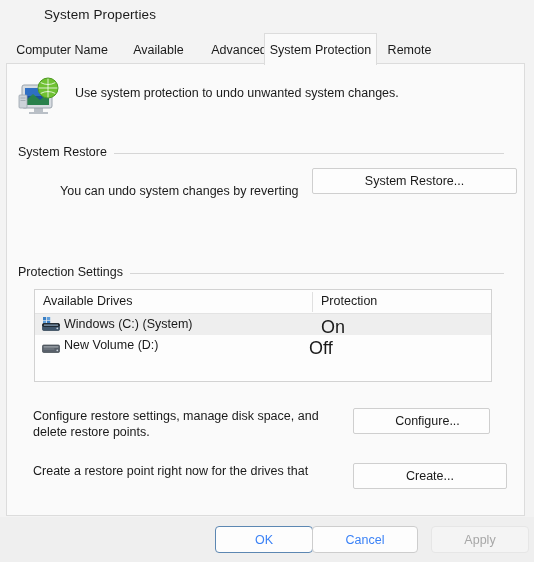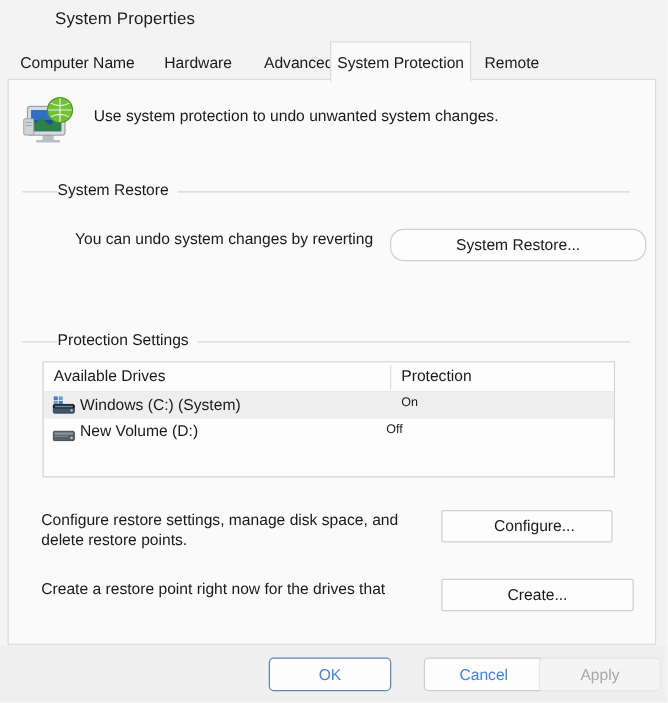--- a/index.html
+++ b/index.html
@@ -100,21 +100,20 @@
 
   
   .group-label {
     position: absolute;
     font-size: 12.5px;
     color: #1a1a1a;
     background: #fafafa;
     padding-right: 7px;
     white-space: nowrap;
     z-index: 2;
-    margin-left: 28px;
   }
   .group-rule {
     position: absolute;
     height: 1px;
     background: #d6d6d6;
     z-index: 1;
   }
 
   .body-text {
     position: absolute;
@@ -182,21 +181,21 @@
   .row-name {
     position: absolute;
     left: 29px; top: 3px;
     font-size: 12.5px;
     color: #1a1a1a;
     white-space: nowrap;
   }
   .row-prot {
     position: absolute;
     top: 3px;
-    font-size: 10px;
+    font-size: 18px;
     color: #1a1a1a;
     white-space: nowrap;
   }
 
   
   .footer {
     position: absolute;
     left: 0; top: 517px;
     width: 534px; height: 45px;
     background: #efefef;
@@ -239,21 +238,21 @@
       <line x1="12.2" y1="0.8" x2="0.8" y2="12.2" stroke="#1a1a1a" stroke-width="1.2"></line>
     </svg>
   </div>
 </div>
 
 <div class="tabstrip">
   <div class="tab" style="left:6px;  width:112px;">
       <span>Computer Name</span>
     </div>
   <div class="tab" style="left:118px; width:81px;">
-      <span>Hardware</span>
+      <span>Available</span>
     </div>
   <div class="tab" style="left:199px; width:80px;">
       <span>Advanced</span>
     </div>
   <div class="tab selected" style="left:264px; width:113px;">
       <span>System Protection</span>
     </div>
   <div class="tab" style="left:377px; width:65px;">
       <span>Remote</span>
     </div>
@@ -284,21 +283,21 @@
   </div>
   <div class="hdr-text">Use system protection to undo unwanted system changes.</div>
 
   <div class="group-label" style="left:11px; top:81px;">System Restore</div>
   <div class="group-rule" style="left:11px; top:89px; width:486px;"></div>
 
   <div class="body-text" style="left:26px; top:119px; width:280px;margin-left:27px;">
     <span>You can undo system changes by reverting</span><br>
   </div>
 
-  <button class="btn" style="left:305px; top:119px; width:205px; height:26px;border-radius:11px;">System Restore...</button>
+  <button class="btn" style="left:305px; top:104px; width:205px; height:26px;">System Restore...</button>
 
   <div class="group-label" style="left:11px; top:201px;">Protection Settings</div>
   <div class="group-rule" style="left:11px; top:209px; width:486px;"></div>
 
   <div class="listbox" style="left:27px; top:225px; width:458px; height:93px;">
 
     <div class="list-header">
       <span class="col-lbl" style="left:8px;">Available Drives</span>
       <span class="col-divider" style="left:277px;"></span>
       <span class="col-lbl" style="left:286px;">Protection</span>
@@ -345,15 +344,15 @@
 
   <div class="body-text" style="left:26px; top:399px; width:320px;">
     <span>Create a restore point right now for the drives that</span><br>
   </div>
   <button class="btn" style="left:346px; top:399px; width:154px; height:26px;">Create...</button>
 
 </div>
 
 <div class="footer">
   <button class="btn-footer default" style="left:215px; width:98px;">OK</button>
-  <button class="btn-footer" style="left:339px; width:96px;">Cancel</button>
+  <button class="btn-footer" style="left:312px; width:106px;">Cancel</button>
   <button class="btn-footer disabled" style="left:431px; width:98px;">Apply</button>
 </div>
 
 </body></html>

